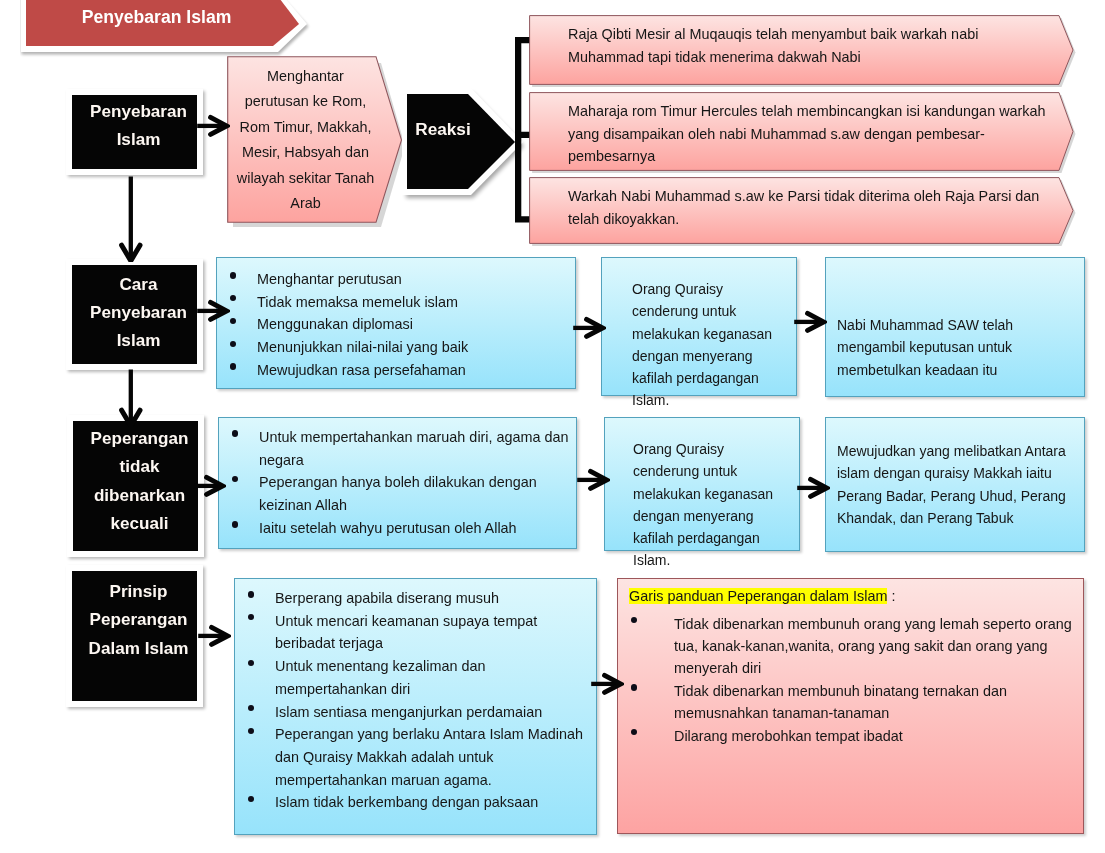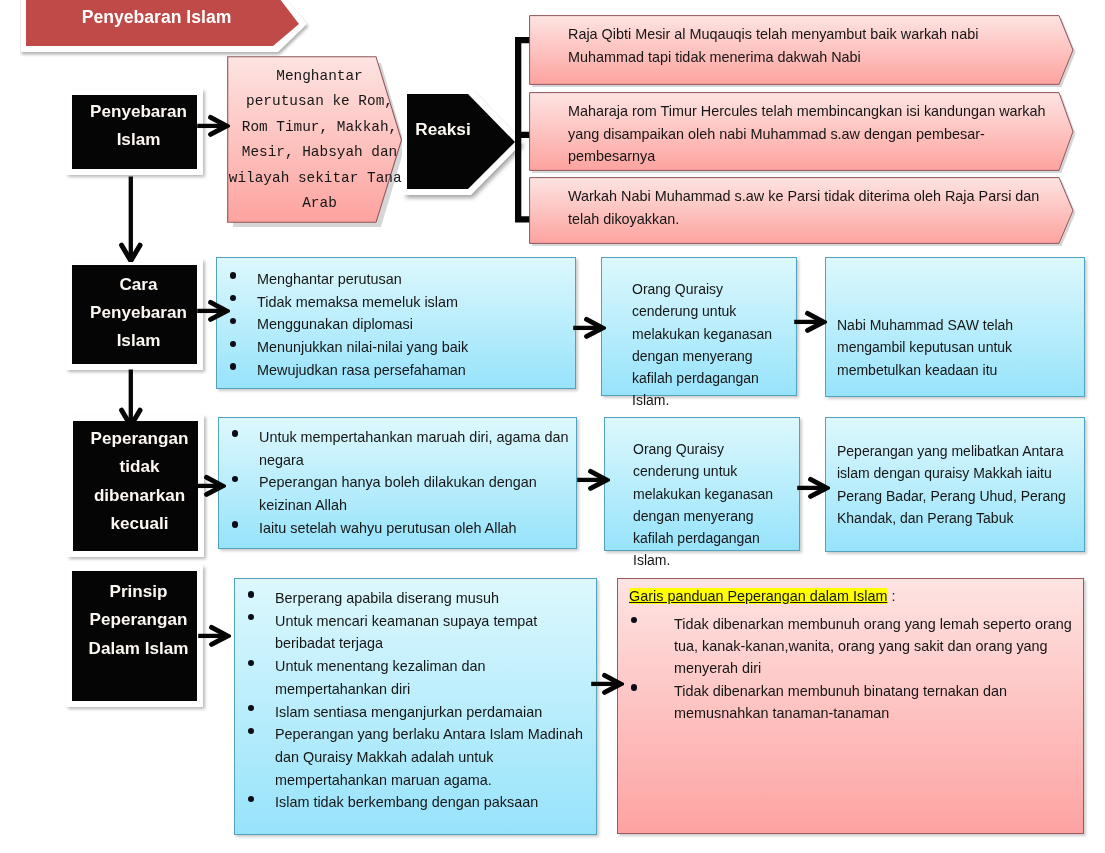--- a/index.html
+++ b/index.html
@@ -36,23 +36,23 @@
   #ar6{left:576px;top:466px;}
   #ar7{left:796px;top:474px;}
   #ar8{left:197px;top:622px;}
   #ar9{left:590px;top:670px;}
   #dn1{left:119px;top:176px;}
   #dn2{left:119px;top:369px;}
 
   
   #hex1{left:227px;top:56px;width:178px;height:172px;}
   #hex1 svg{position:absolute;left:0;top:0;}
-  .hex-text{position:absolute;left:20px;top:9px;width:145px;height:150px;
+  .hex-text{position:absolute;left:6px;top:9px;width:145px;height:150px;
     display:flex;align-items:center;justify-content:center;text-align:center;
-    font-size:14.4px;line-height:25.5px;color:#161616;font-family:Liberation Mono, monospace;}
+    font-size:14.4px;line-height:25.5px;color:#161616;}
   .hex-text span{display:block;white-space:nowrap;}
 
   
   #reaksi{left:402px;top:88px;width:130px;height:120px;}
   #reaksi svg{position:absolute;left:0;top:0;}
   .reaksi-label{position:absolute;left:5px;top:6px;width:72px;height:70px;
     display:flex;align-items:center;justify-content:center;
     color:#fdf7f2;font-weight:bold;font-size:17.2px;}
 
   
@@ -94,21 +94,21 @@
   #bb4{left:234px;top:578px;width:363px;height:257px;padding:8px 0 0 0;}
 
   
   .pinkbox{box-sizing:border-box;border:1px solid #9d565a;
     background:linear-gradient(to bottom,#fde4e2 0%,#fda3a2 100%);
     box-shadow:2px 2px 2.5px rgba(0,0,0,0.20);padding:7px 0 0 0;}
   .pinkbox ul{margin:5.5px 0 0 0;padding:0;list-style:none;}
   .pinkbox li{position:relative;padding-left:56px;font-size:14.4px;line-height:22.4px;color:#161616;}
   .pinkbox li:before{content:"";position:absolute;left:12.6px;top:4.4px;width:6.4px;height:6.4px;border-radius:50%;background:#0d0d18;}
   .gl-head{font-size:14.4px;line-height:21px;color:#161616;padding-left:11px;}
-  .gl-head .hl{background:#ffff00;text-decoration:underline;}
+  .gl-head .hl{background:#ffff00;}
   #pb4{left:617px;top:578px;width:467px;height:256px;}
 </style>
 </head>
 <body>
 
 <div id="stage">
 
 <div class="abs banner-wrap">
   <svg class="banner-svg" width="300" height="62" viewBox="0 0 300 62">
     <defs>
@@ -333,21 +333,21 @@
   </div>
 </div>
 <svg class="abs arrow-sm" id="ar7" width="34" height="28" viewBox="0 0 34 28">
   <g fill="none" stroke="#050505" stroke-linecap="round" stroke-linejoin="miter">
     <path d="M1.2 13.9 L29.5 13.9" stroke-width="4.3" stroke-linecap="butt"></path>
     <path d="M14.6 5.4 L30.6 13.9 L14.6 22.4" stroke-width="5.0"></path>
   </g>
 </svg>
 <div class="abs bluebox" id="bb3e">
   <div class="bb-text">
-    <span>Peperangan yang melibatkan Antara</span>
+    <span>Mewujudkan yang melibatkan Antara</span>
     <span>islam dengan quraisy Makkah iaitu</span>
     <span>Perang Badar, Perang Uhud, Perang</span>
     <span>Khandak, dan Perang Tabuk</span>
   </div>
 </div>
 
 <div class="abs blackbox" id="bx4">
   <div>
     <span>Prinsip</span>
     <span>Peperangan</span>
@@ -374,16 +374,17 @@
   <g fill="none" stroke="#050505" stroke-linecap="round" stroke-linejoin="miter">
     <path d="M1.2 13.9 L29.5 13.9" stroke-width="4.3" stroke-linecap="butt"></path>
     <path d="M14.6 5.4 L30.6 13.9 L14.6 22.4" stroke-width="5.0"></path>
   </g>
 </svg>
 <div class="abs pinkbox" id="pb4">
   <div class="gl-head"><span class="hl">Garis panduan Peperangan dalam Islam</span><span> :</span></div>
   <ul>
     <li>Tidak dibenarkan membunuh orang yang lemah seperto orang tua, kanak-kanan,wanita, orang yang sakit dan orang yang menyerah diri</li>
     <li>Tidak dibenarkan membunuh binatang ternakan dan memusnahkan tanaman-tanaman</li>
+    <li>Dilarang merobohkan tempat ibadat</li>
   </ul>
 </div>
 
 </div>
 
 </body></html>

